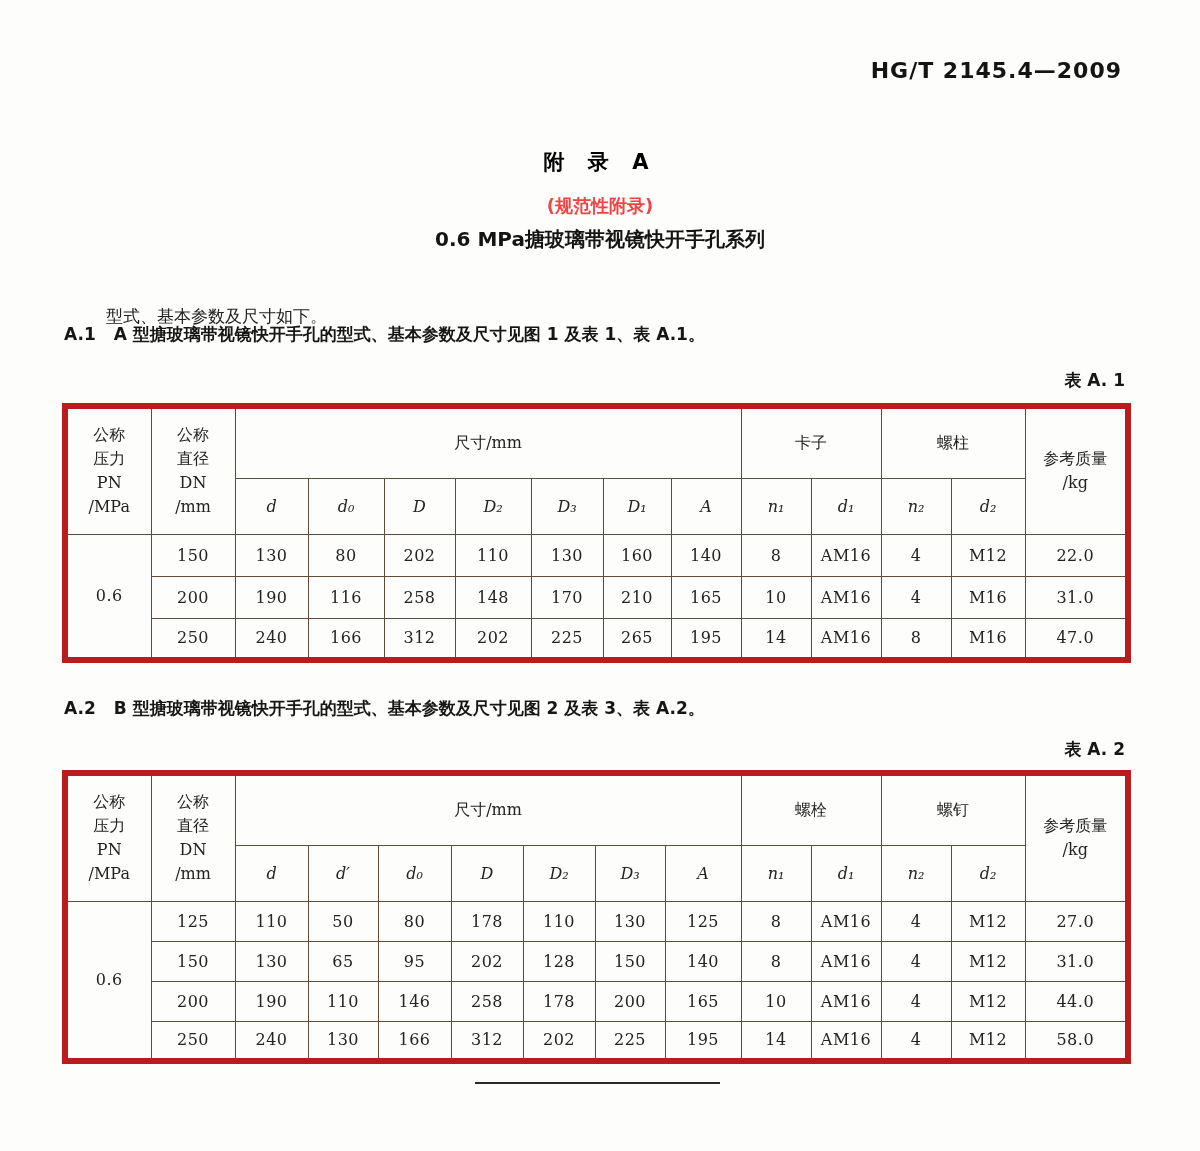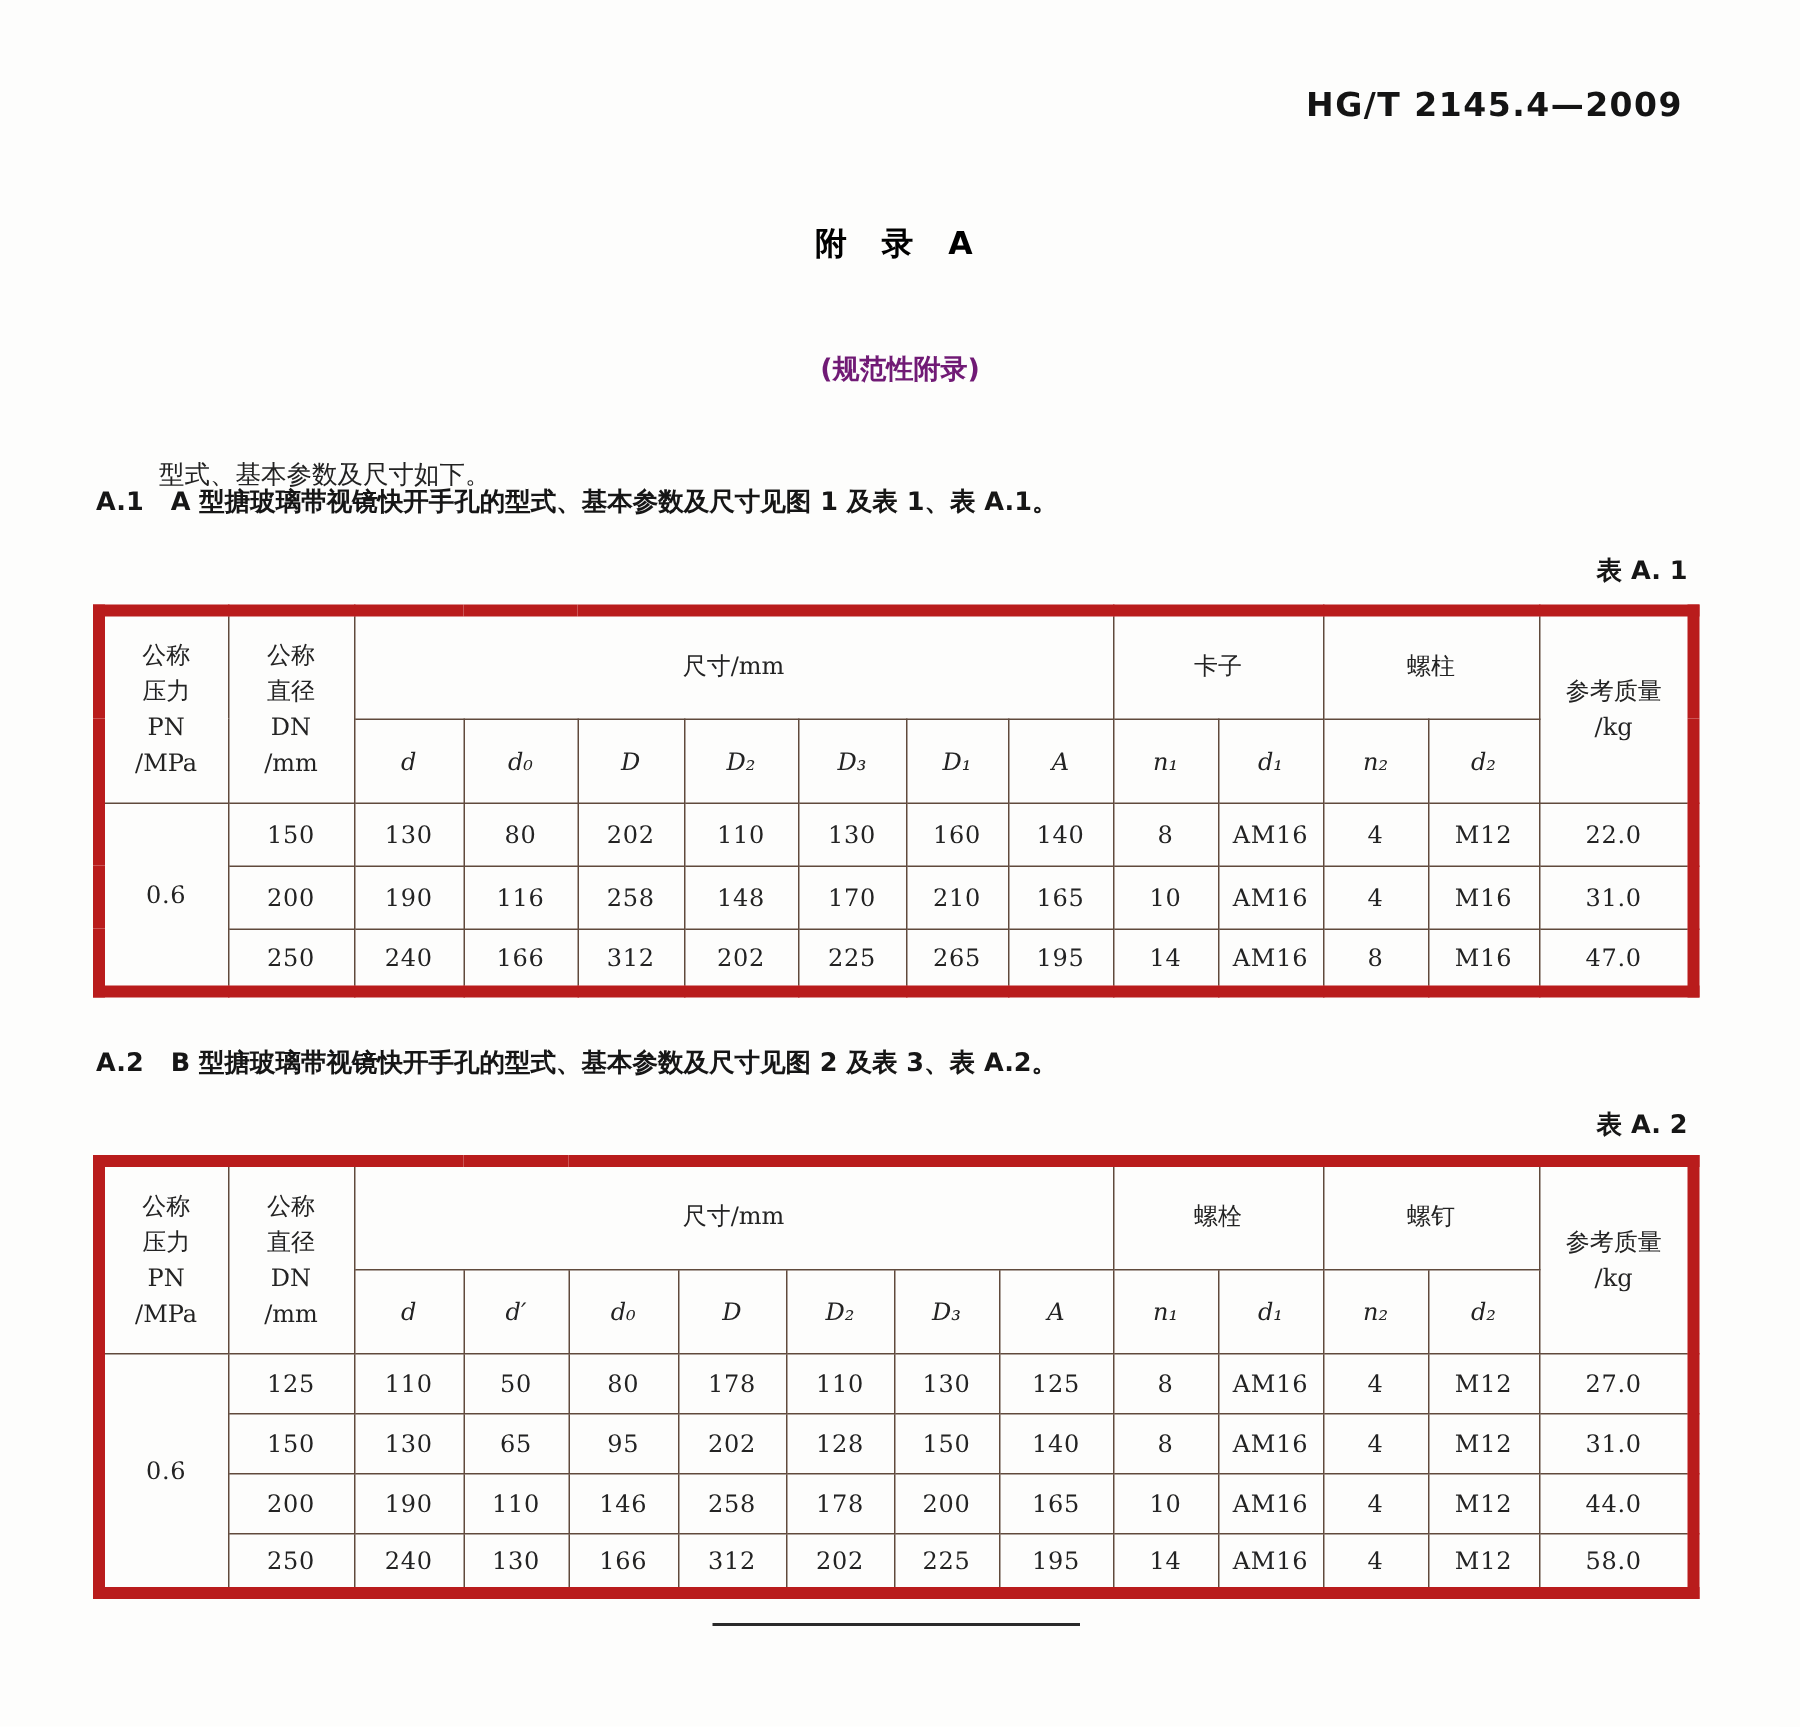--- a/index.html
+++ b/index.html
@@ -20,21 +20,21 @@
     font-weight:bold; font-size:22px; letter-spacing:1px;
     color:#141414;
   }
   .center-line { position:absolute; left:0; width:100%; text-align:center; }
   .t-appendix {
     top:148px; font-family:"DejaVu Sans","Liberation Sans",sans-serif;
     font-weight:bold; font-size:21px; letter-spacing:8px; color:#000000;
   }
   .t-type {
     top:194px; font-family:"DejaVu Sans","Liberation Sans",sans-serif;
-    font-weight:bold; font-size:18px; color:#701a75;margin-top:40px;
+    font-weight:bold; font-size:18px; color:#ef4444;
   }
   .t-series {
     top:226px; font-family:"DejaVu Sans","Liberation Sans",sans-serif;
     font-weight:bold; font-size:20px; color:#141414;
   }
   .p-intro {
     position:absolute; left:106px; top:287px;
     font-size:17px; color:#222;margin-top:18px;
   }
   .p-section {
@@ -50,21 +50,21 @@
     position:absolute; left:62px; width:1063px; text-align:right;
     font-family:"DejaVu Sans","Liberation Sans",sans-serif;
     font-weight:bold; font-size:17px; color:#161616;
   }
   .cap-a1 { top:369px; }
   .cap-a2 { top:738px; }
 
   table.spec {
     position:absolute; left:62px;
     border-collapse:collapse; table-layout:fixed;
-    border:8px solid #b91c1c;
+    border:6px solid #b91c1c;
     background:transparent;
   }
   .tbl-a1 { top:403px; }
   .tbl-a2 { top:770px; }
   table.spec td {
     border:1px solid #604a3c;
     text-align:center; vertical-align:middle;
     font-size:16px; color:#232323; padding:0 2px;
   }
   .ml { white-space:pre-line; line-height:1.5; }
@@ -82,20 +82,21 @@
 </style>
 </head>
 <body>
 
 <div class="page">
 
   <div class="doc-number">HG/T 2145.4—2009</div>
 
   <div class="center-line t-appendix">附  录  A</div>
   <div class="center-line t-type">(规范性附录)</div>
+  <div class="center-line t-series">0.6 MPa搪玻璃带视镜快开手孔系列</div>
 
   <div class="p-intro">型式、基本参数及尺寸如下。</div>
 
   <div class="p-section p-a1">
     <span class="sec-label">A.1</span><span>A 型搪玻璃带视镜快开手孔的型式、基本参数及尺寸见图 1 及表 1、表 A.1。</span>
   </div>
 
   <div class="tbl-caption cap-a1">表 A. 1</div>
 
   <table class="spec tbl-a1">

